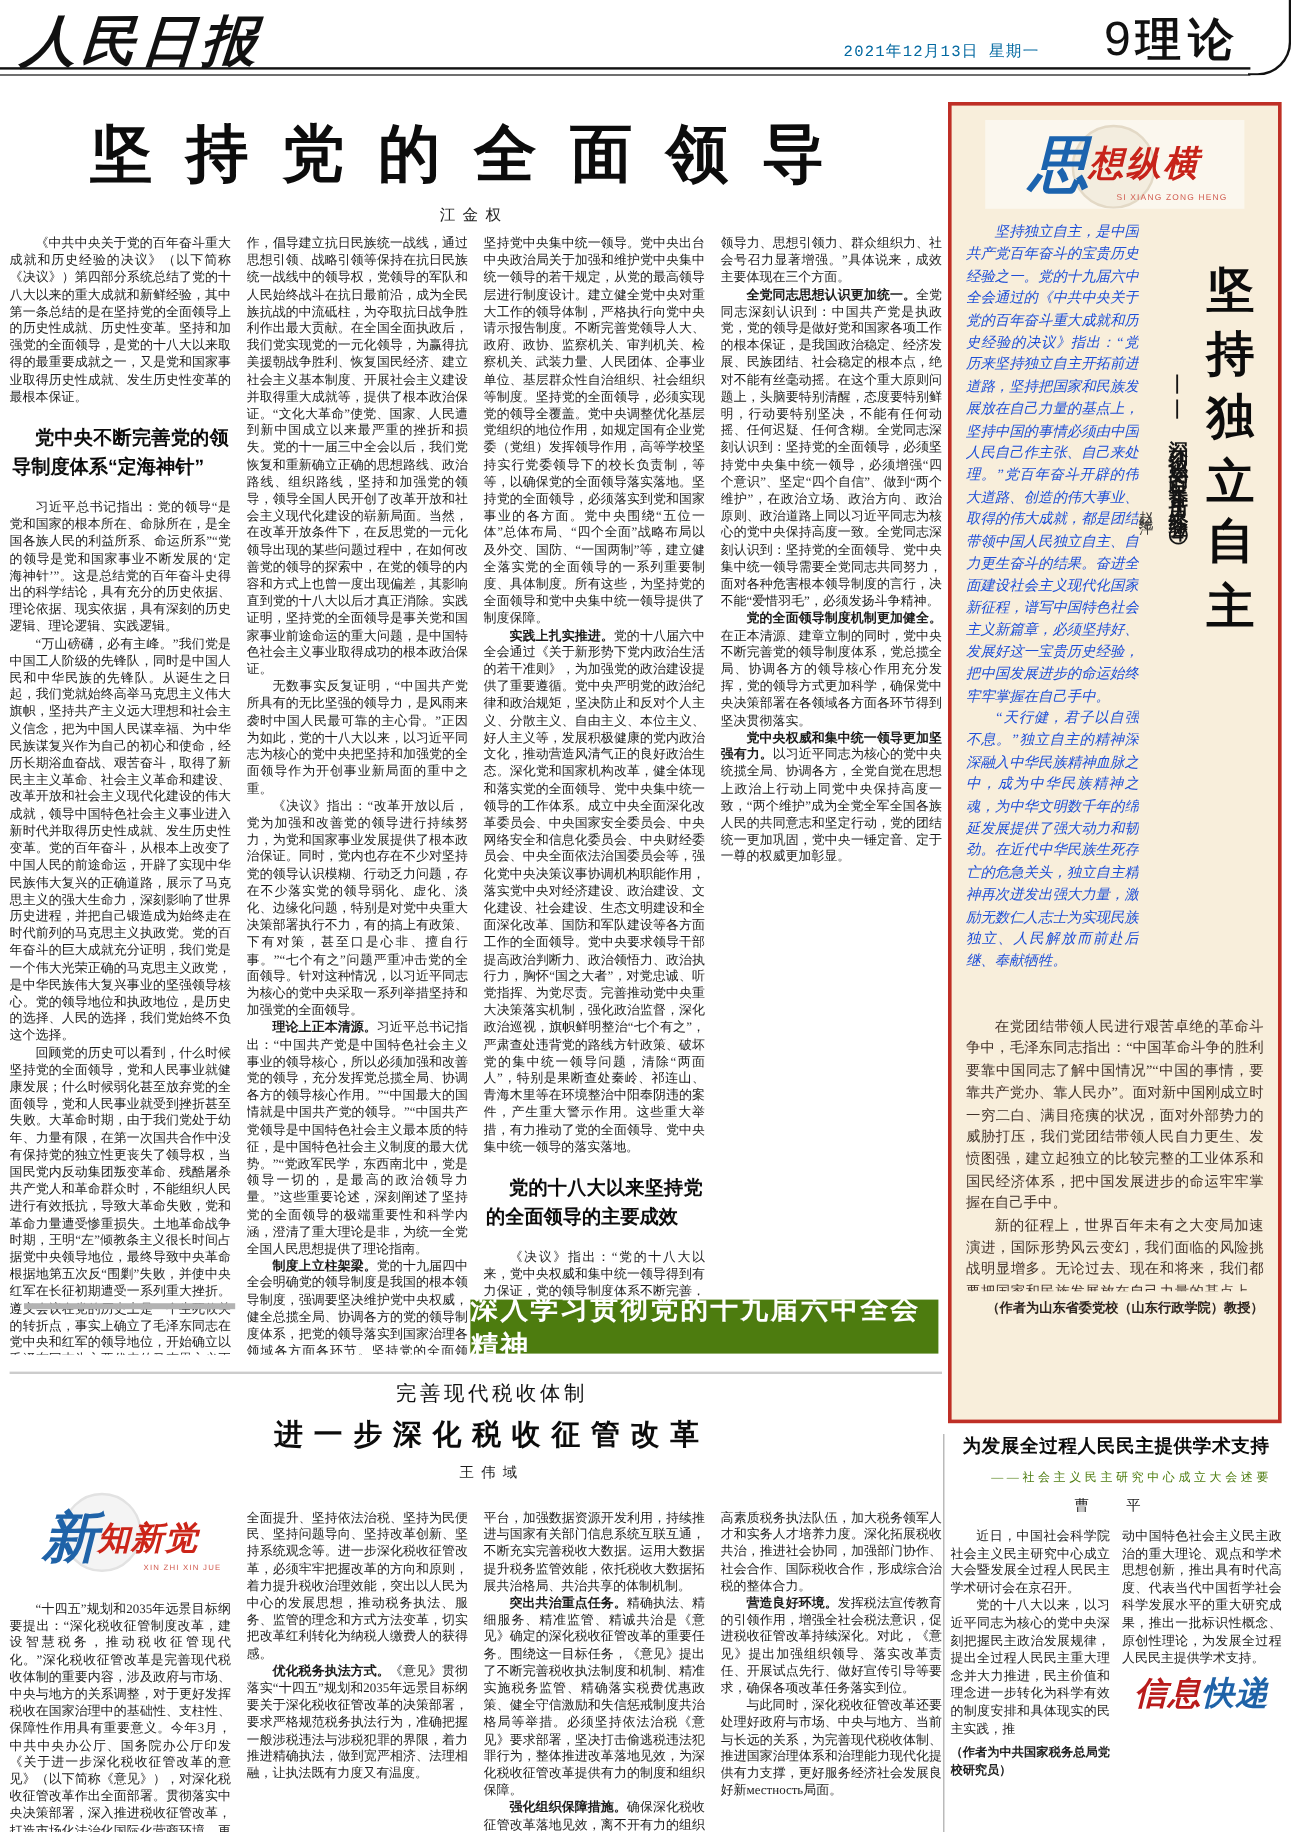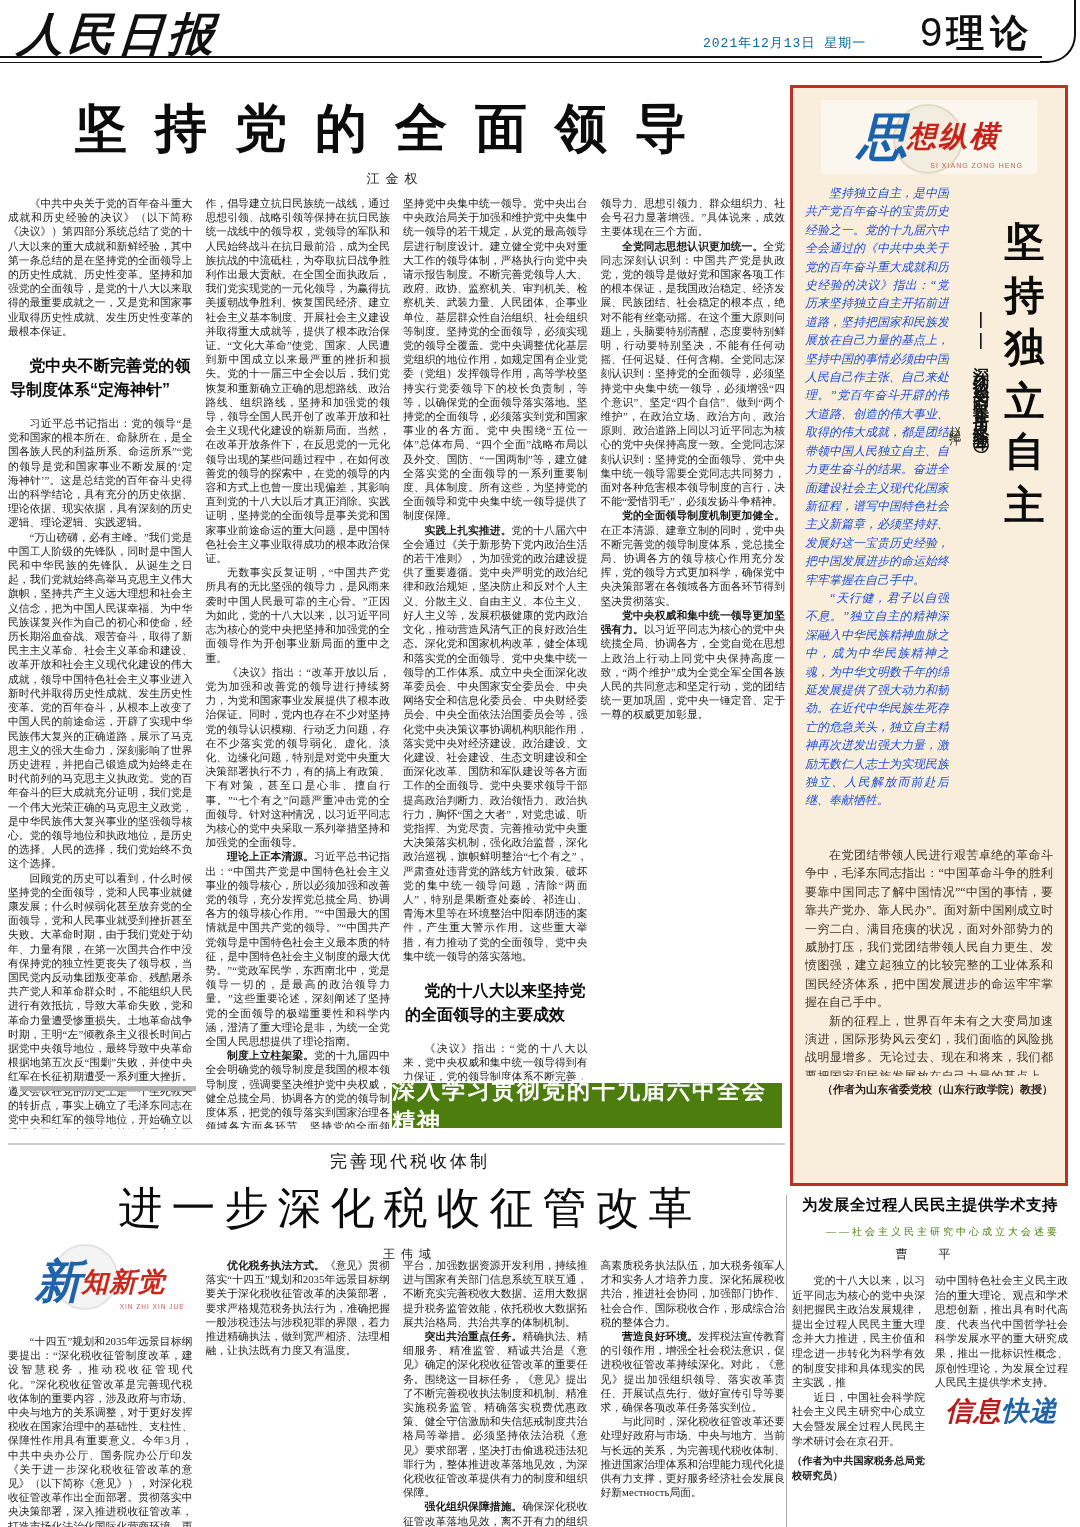--- a/index.html
+++ b/index.html
@@ -55,21 +55,21 @@
   .v-subtitle{font-size:16px;font-weight:700;color:#151515;padding-top:128px;letter-spacing:5px;
               font-family:"Liberation Sans",sans-serif;}
   .v-title{font-size:40px;font-weight:900;color:#0c0c0c;letter-spacing:52px;padding-top:6px;
            font-family:"Liberation Sans",sans-serif;}
   .sbox-lower{margin-top:10px;font-size:12px;line-height:18.4px;text-align:justify;color:#41322a;
               overflow:hidden;max-height:230px;}
   .sbox-attr{margin-top:6px;font-size:11px;font-weight:700;text-align:right;color:#2e2520;}
   
   .tax-head{position:absolute;left:60px;top:1150px;width:700px;text-align:center;z-index:4;}
   .tax-kicker{font-size:17px;letter-spacing:3px;font-family:"Liberation Sans",sans-serif;color:#111;}
-  .tax-title{margin-top:6px;font-size:44px;font-weight:400;letter-spacing:9px;color:#0c0c0c;white-space:nowrap;}
+  .tax-title{margin-top:6px;font-size:24px;font-weight:700;letter-spacing:9px;color:#0c0c0c;white-space:nowrap;}
   .tax-byline{margin-top:8px;font-size:12px;letter-spacing:6px;}
   .bcols{position:absolute;left:8px;top:1150px;width:777px;height:377px;display:flex;gap:13px;overflow:hidden;}
   .bcol{flex:1 1 0;overflow:hidden;font-size:10.8px;line-height:14.2px;text-align:justify;}
   .bcol p{margin:0;text-indent:2em;}
   .bcol p.noind{text-indent:0;}
   .bcol.pad{padding-top:108px;box-sizing:border-box;}
   .xz-logo{position:relative;width:100%;height:88px;margin:88px 0 8px 0;display:flex;align-items:center;
            justify-content:center;overflow:hidden;background:#fff;}
   .xz-logo .circle{position:absolute;left:44px;top:6px;width:62px;height:62px;border:2px solid #e2e2e2;
                    border-radius:50%;background:#f4f4f4;}
@@ -177,20 +177,21 @@
         <span class="circle"></span>
         <span class="c1">新</span>
         <span class="c2">知新觉</span>
         <span class="sub">XIN ZHI XIN JUE</span>
       </div>
       <div>
           <p>“十四五”规划和2035年远景目标纲要提出：“深化税收征管制度改革，建设智慧税务，推动税收征管现代化。”深化税收征管改革是完善现代税收体制的重要内容，涉及政府与市场、中央与地方的关系调整，对于更好发挥税收在国家治理中的基础性、支柱性、保障性作用具有重要意义。今年3月，中共中央办公厅、国务院办公厅印发《关于进一步深化税收征管改革的意见》（以下简称《意见》），对深化税收征管改革作出全面部署。贯彻落实中央决策部署，深入推进税收征管改革，打造市场化法治化国际化营商环境，更好服务市场主体发展。</p>
         </div>
     </div>
     <div class="bcol pad">
+        <p class="noind">全面提升、坚持依法治税、坚持为民便民、坚持问题导向、坚持改革创新、坚持系统观念等。进一步深化税收征管改革，必须牢牢把握改革的方向和原则，着力提升税收治理效能，突出以人民为中心的发展思想，推动税务执法、服务、监管的理念和方式方法变革，切实把改革红利转化为纳税人缴费人的获得感。</p>
         <p><b>优化税务执法方式。</b>《意见》贯彻落实“十四五”规划和2035年远景目标纲要关于深化税收征管改革的决策部署，要求严格规范税务执法行为，准确把握一般涉税违法与涉税犯罪的界限，着力推进精确执法，做到宽严相济、法理相融，让执法既有力度又有温度。</p>
       </div>
     <div class="bcol pad">
         <p class="noind">平台，加强数据资源开发利用，持续推进与国家有关部门信息系统互联互通，不断充实完善税收大数据。运用大数据提升税务监管效能，依托税收大数据拓展共治格局、共治共享的体制机制。</p>
         <p><b>突出共治重点任务。</b>精确执法、精细服务、精准监管、精诚共治是《意见》确定的深化税收征管改革的重要任务。围绕这一目标任务，《意见》提出了不断完善税收执法制度和机制、精准实施税务监管、精确落实税费优惠政策、健全守信激励和失信惩戒制度共治格局等举措。必须坚持依法治税《意见》要求部署，坚决打击偷逃税违法犯罪行为，整体推进改革落地见效，为深化税收征管改革提供有力的制度和组织保障。</p>
         <p><b>强化组织保障措施。</b>确保深化税收征管改革落地见效，离不开有力的组织保障和资源配置。</p>
       </div>
     <div class="bcol pad">
         <p class="noind">高素质税务执法队伍，加大税务领军人才和实务人才培养力度。深化拓展税收共治，推进社会协同，加强部门协作、社会合作、国际税收合作，形成综合治税的整体合力。</p>
         <p><b>营造良好环境。</b>发挥税法宣传教育的引领作用，增强全社会税法意识，促进税收征管改革持续深化。对此，《意见》提出加强组织领导、落实改革责任、开展试点先行、做好宣传引导等要求，确保各项改革任务落实到位。</p>
@@ -199,22 +200,22 @@
   </div>
 
   <div class="demo-sep"></div>
   <div class="demo">
     <div class="demo-title">为发展全过程人民民主提供学术支持</div>
     <div class="demo-subtitle">——社会主义民主研究中心成立大会述要</div>
     <div class="demo-byline">曹 平</div>
     <div class="demo-cols">
       <div class="demo-col">
         <div>
+            <p>近日，中国社会科学院社会主义民主研究中心成立大会暨发展全过程人民民主学术研讨会在京召开。</p>
             <p>党的十八大以来，以习近平同志为核心的党中央深刻把握民主政治发展规律，提出全过程人民民主重大理念并大力推进，民主价值和理念进一步转化为科学有效的制度安排和具体现实的民主实践，推</p>
-            <p>近日，中国社会科学院社会主义民主研究中心成立大会暨发展全过程人民民主学术研讨会在京召开。</p>
           </div>
         <div class="demo-attr">（作者为中共国家税务总局党校研究员）</div>
       </div>
       <div class="demo-col">
         <div>
             <p class="noind">动中国特色社会主义民主政治的重大理论、观点和学术思想创新，推出具有时代高度、代表当代中国哲学社会科学发展水平的重大研究成果，推出一批标识性概念、原创性理论，为发展全过程人民民主提供学术支持。</p>
           </div>
         <div class="ik-logo">
           <span class="a">信息</span><span class="b">快递</span>
         </div>

